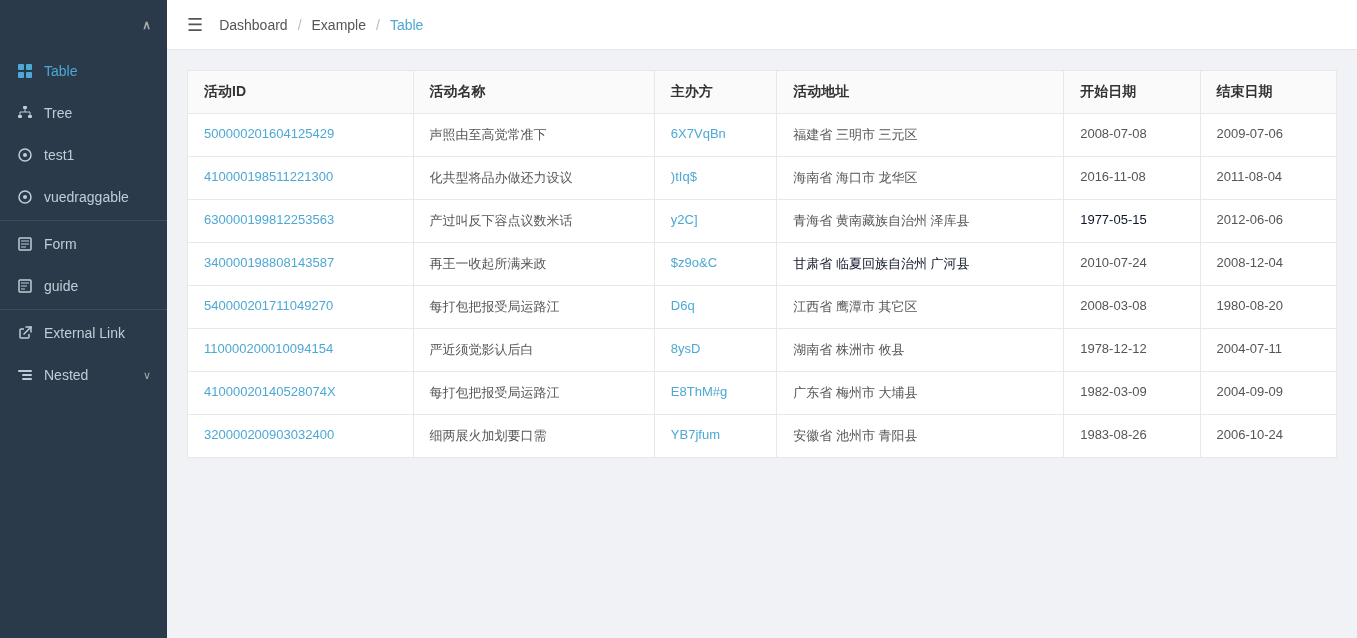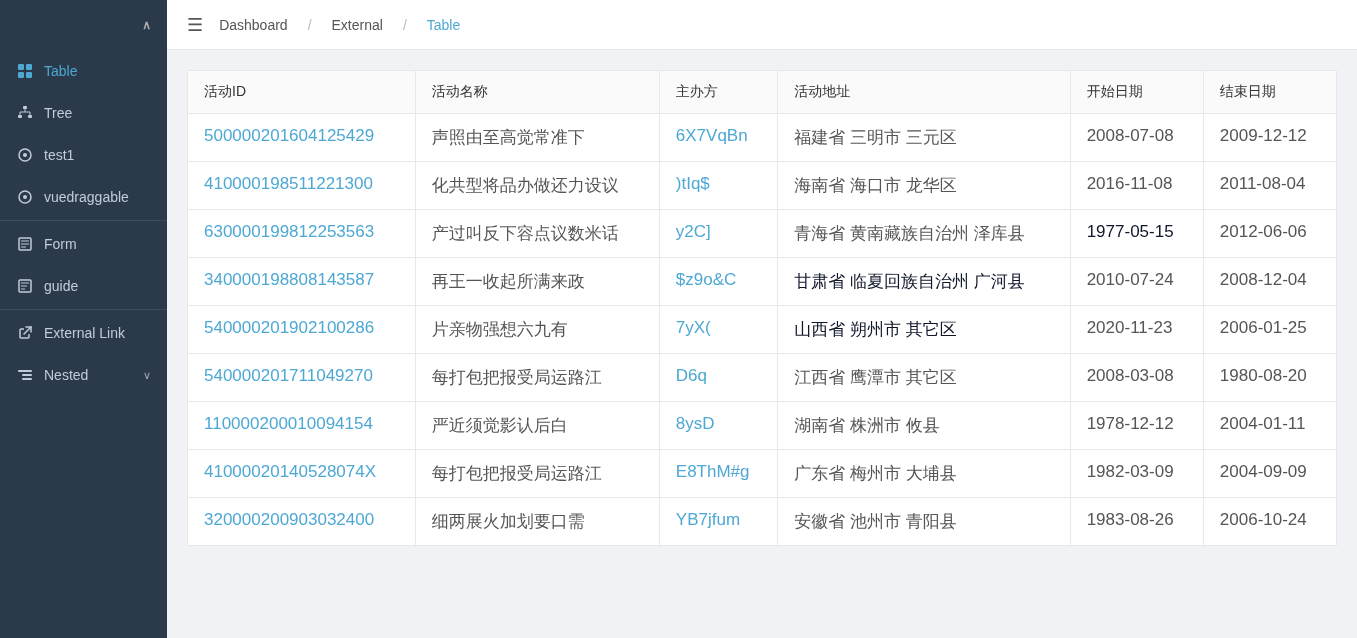--- a/index.html
+++ b/index.html
@@ -61,21 +61,21 @@
       height: 50px;
       background: #fff;
       display: flex;
       align-items: center;
       padding: 0 20px;
       gap: 8px;
       border-bottom: 1px solid #e8e8e8;
       flex-shrink: 0;
     }
     .topbar .hamburger { font-size: 18px; color: #555; cursor: pointer; margin-right: 8px; }
-    .topbar .breadcrumb { display: flex; align-items: center; gap: 20px; color: #555; font-size: 14px; }
+    .topbar .breadcrumb { display: flex; align-items: center; gap: 10px; color: #555; font-size: 14px; }
     .topbar .breadcrumb a { color: #555; text-decoration: none; }
     .topbar .breadcrumb .sep { color: #bbb; }
     .topbar .breadcrumb .current { color: #4da8d4; }
 
     
     .content {
       flex: 1;
       overflow-y: auto;
       padding: 20px;
     }
@@ -86,30 +86,30 @@
       background: #fff;
       border-collapse: collapse;
       border: 1px solid #e8e8e8;
     }
     .data-table th {
       background: #fafafa;
       border-bottom: 1px solid #e8e8e8;
       border-right: 1px solid #e8e8e8;
       padding: 12px 16px;
       text-align: left;
-      font-weight: 400;
+      font-weight: 700;
       color: #333;
       font-size: 14px;
     }
     .data-table th:last-child { border-right: none; }
     .data-table td {
       border-bottom: 1px solid #e8e8e8;
       border-right: 1px solid #e8e8e8;
       padding: 12px 16px;
-      font-size: 17px;
+      font-size: 13px;
       color: #555;
       vertical-align: top;
     }
     .data-table td:last-child { border-right: none; }
     .data-table tr:last-child td { border-bottom: none; }
     .data-table td.link-cell { color: #4da8d4; }
     .data-table td.highlight { color: #0f172a; }
 
     
     .icon-grid {
@@ -245,21 +245,21 @@
   </div>
 </nav>
 
 <div class="main">
 
   <div class="topbar">
     <span class="hamburger">☰</span>
     <nav class="breadcrumb">
       <a>Dashboard</a>
       <span class="sep">/</span>
-      <a>External</a>
+      <a>Example</a>
       <span class="sep">/</span>
       <span class="current">Table</span>
     </nav>
   </div>
 
   <div class="content">
     <table class="data-table">
       <thead>
         <tr>
           <th>活动ID</th>
@@ -270,21 +270,21 @@
           <th>结束日期</th>
         </tr>
       </thead>
       <tbody id="table-body">
       <tr>
     <td class="link-cell">500000201604125429</td>
     <td>声照由至高觉常准下</td>
     <td class="link-cell">6X7VqBn</td>
     <td class="">福建省 三明市 三元区</td>
     <td class="">2008-07-08</td>
-    <td>2009-12-12</td>
+    <td>2009-07-06</td>
   </tr>
           <tr>
     <td class="link-cell">410000198511221300</td>
     <td>化共型将品办做还力设议</td>
     <td class="link-cell">)tIq$</td>
     <td class="">海南省 海口市 龙华区</td>
     <td class="">2016-11-08</td>
     <td>2011-08-04</td>
   </tr>
           <tr>
@@ -297,42 +297,34 @@
   </tr>
           <tr>
     <td class="link-cell">340000198808143587</td>
     <td>再王一收起所满来政</td>
     <td class="link-cell">$z9o&amp;C</td>
     <td class="highlight">甘肃省 临夏回族自治州 广河县</td>
     <td class="">2010-07-24</td>
     <td>2008-12-04</td>
   </tr>
           <tr>
-    <td class="link-cell">540000201902100286</td>
-    <td>片亲物强想六九有</td>
-    <td class="link-cell">7yX(</td>
-    <td class="highlight">山西省 朔州市 其它区</td>
-    <td class="">2020-11-23</td>
-    <td>2006-01-25</td>
-  </tr>
-          <tr>
     <td class="link-cell">540000201711049270</td>
     <td>每打包把报受局运路江</td>
     <td class="link-cell">D6q</td>
     <td class="">江西省 鹰潭市 其它区</td>
     <td class="">2008-03-08</td>
     <td>1980-08-20</td>
   </tr>
           <tr>
     <td class="link-cell">110000200010094154</td>
     <td>严近须觉影认后白</td>
     <td class="link-cell">8ysD</td>
     <td class="">湖南省 株洲市 攸县</td>
     <td class="">1978-12-12</td>
-    <td>2004-01-11</td>
+    <td>2004-07-11</td>
   </tr>
           <tr>
     <td class="link-cell">41000020140528074X</td>
     <td>每打包把报受局运路江</td>
     <td class="link-cell">E8ThM#g</td>
     <td class="">广东省 梅州市 大埔县</td>
     <td class="">1982-03-09</td>
     <td>2004-09-09</td>
   </tr>
           <tr>

